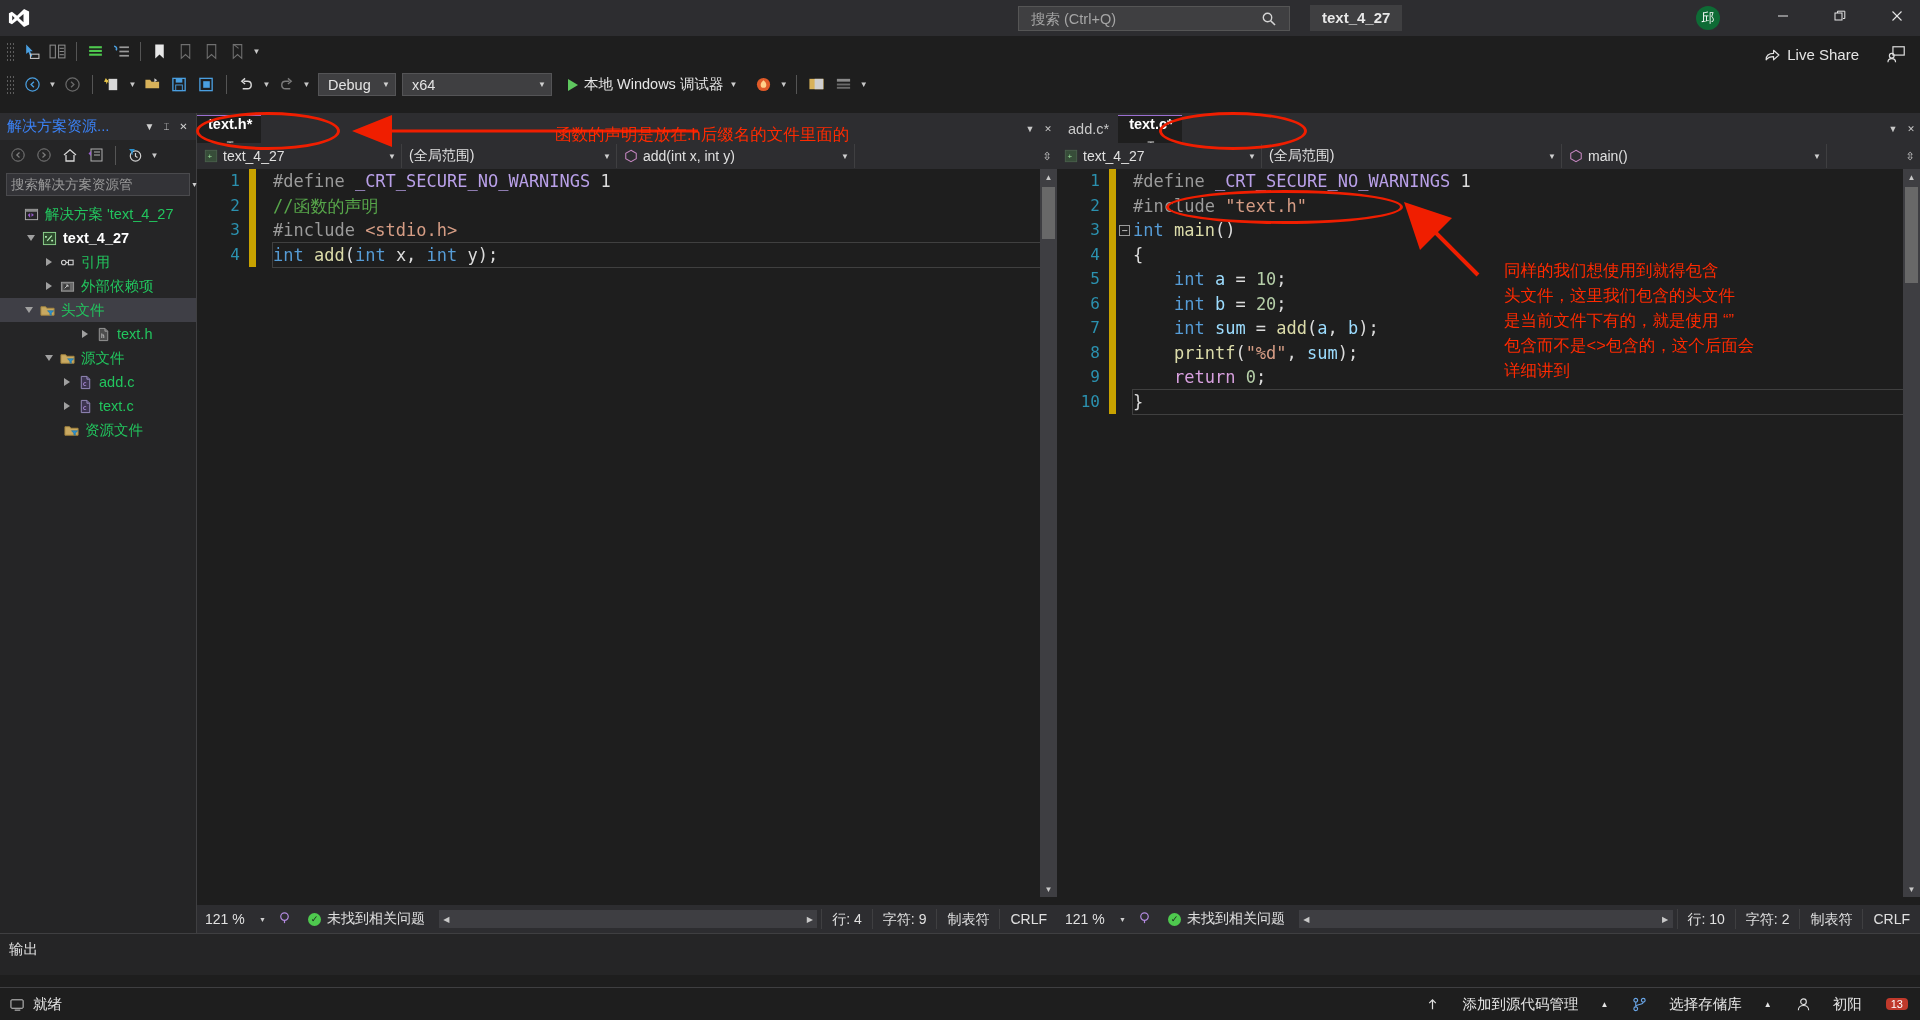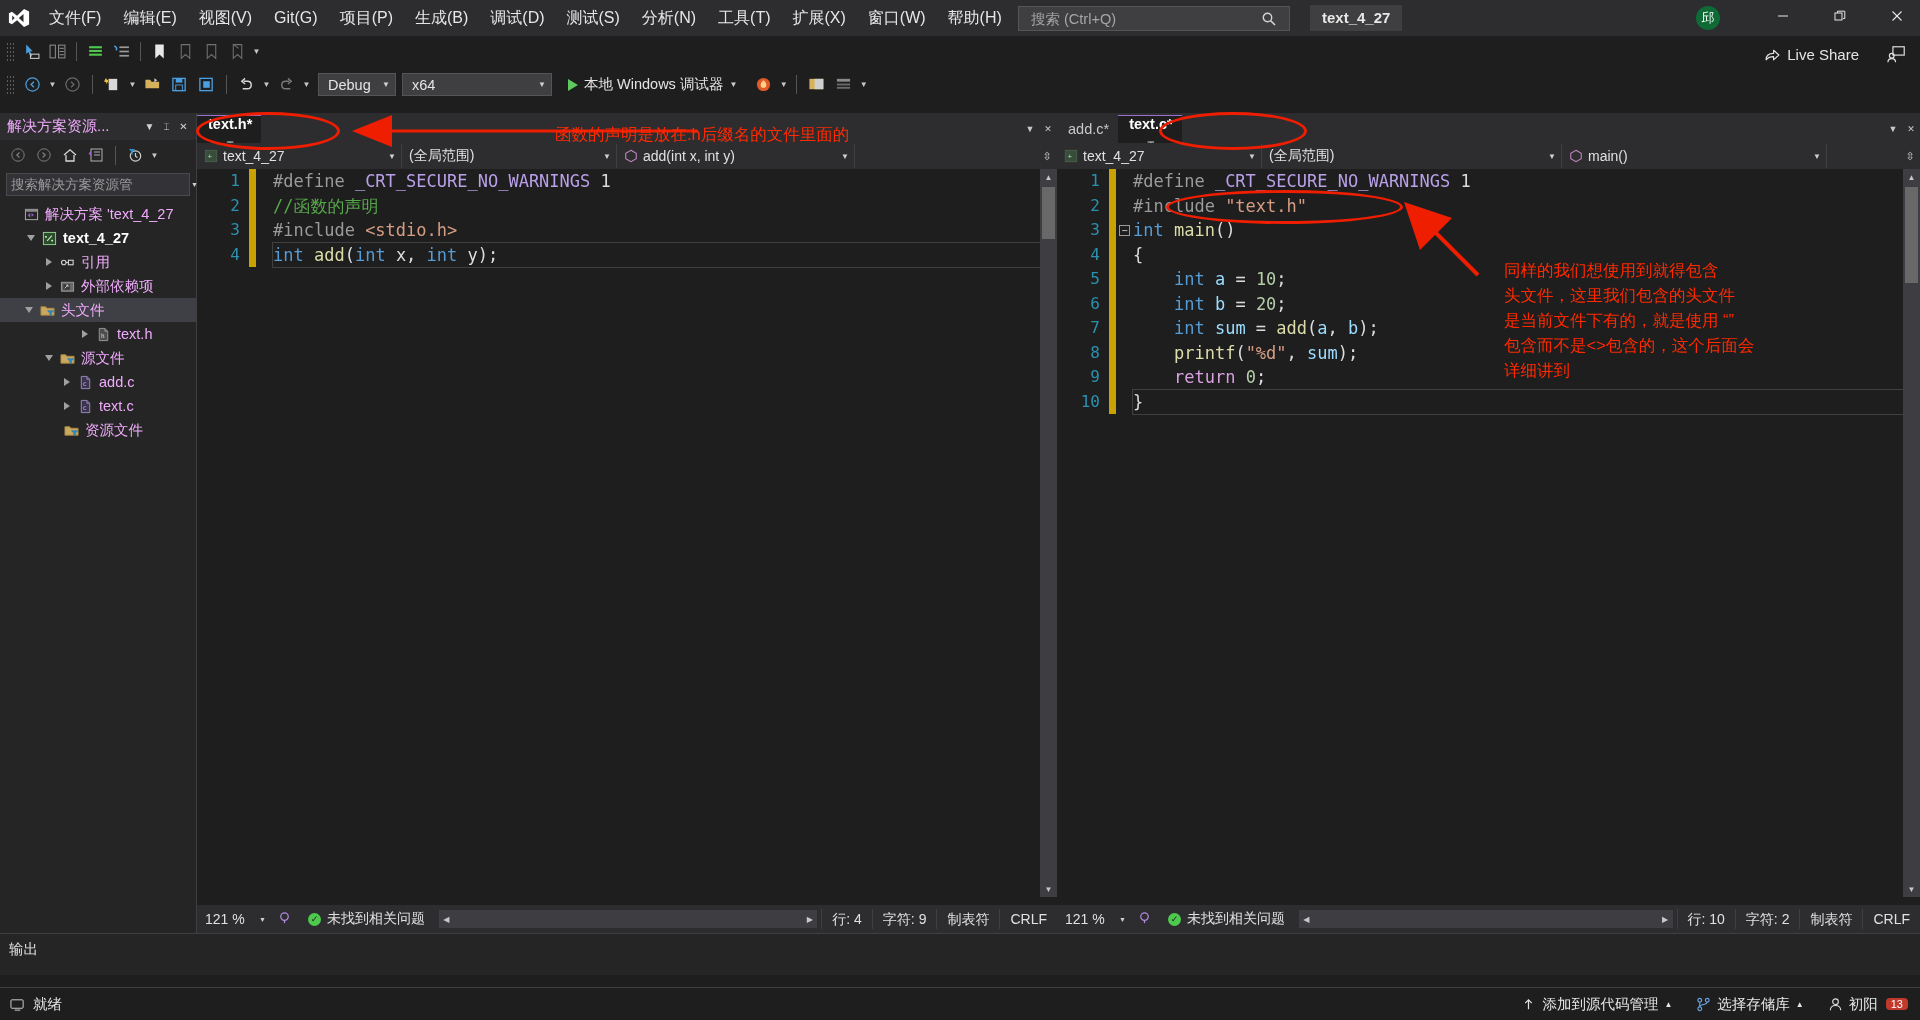--- a/index.html
+++ b/index.html
@@ -88,21 +88,21 @@
   .play { width:0;height:0;border-left:10px solid #5ec75e;
           border-top:6px solid transparent; border-bottom:6px solid transparent; }
 
   
   .sol {
     position:absolute; left:0; top:113px; width:197px; height:820px;
     background:#252526; border-right:1px solid #3f3f41;
   }
   .sol-head { height:27px; display:flex; align-items:center;
               padding:0 4px 0 7px; background:#2d2d30; }
-  .sol-head .t { font-size:15px; color:#f0abfc; flex:1; white-space:nowrap;
+  .sol-head .t { font-size:15px; color:#3b82f6; flex:1; white-space:nowrap;
                  overflow:hidden; }
   .sol-head .b { width:17px; height:20px; display:flex; align-items:center;
                  justify-content:center; color:#d0d0d0; font-size:10px; }
   .sol-tools { height:30px; display:flex; align-items:center; gap:2px;
                padding-left:6px; background:#252526; }
   .sol-tools .tbtn { width:24px; height:23px; }
   .sol-tools .tbtn svg { width:16px; height:16px; }
   .sol-search {
     margin:3px 6px 4px 6px; height:23px; background:#333337;
     border:1px solid #4a4a4d; display:flex; align-items:center; padding:0 4px;
@@ -120,21 +120,21 @@
   .tw { width:17px; height:24px; display:flex; align-items:center;
         justify-content:center; }
   .arrow-c, .arrow-o { width:0;height:0; }
   .arrow-c { border-left:6px solid #a0a0a0; border-top:4px solid transparent;
              border-bottom:4px solid transparent; }
   .arrow-o { border-top:6px solid #a0a0a0; border-left:4px solid transparent;
              border-right:4px solid transparent; }
   .tico { width:21px; height:24px; display:flex; align-items:center;
           justify-content:center; }
   .tico svg { width:15px; height:15px; }
-  .tlbl { color:#f0abfc; padding-left:3px; }
+  .tlbl { color:#22c55e; padding-left:3px; }
   .tlbl.bold { font-weight:bold; color:#ffffff; }
 
   
   .pane { position:absolute; top:113px; height:820px; background:#1e1e1e; }
   .pane.left { left:197px; width:860px; }
   .pane.right { left:1057px; width:863px; }
 
   .tabstrip { position:absolute; left:0; top:0; height:30px; width:100%;
               background:#2d2d30; display:flex; align-items:flex-end; }
   .tab { height:28px; display:flex; align-items:center; gap:7px;
@@ -224,21 +224,21 @@
   .sol-hscroll .th { position:absolute; left:16px; top:3px; width:106px;
                      height:14px; background:#686868; }
 
   .statusbar { position:absolute; left:0; bottom:0; width:1920px; height:33px;
                background:#1e1e1e; border-top:1px solid #3f3f41;
                display:flex; align-items:center; font-size:14.5px;
                color:#e6e6e6; }
   .statusbar .ready { display:flex; align-items:center; gap:8px;
                       padding-left:10px; }
   .statusbar .sp { flex:1; }
-  .statusbar .si { display:flex; align-items:center; gap:6px; padding:0 12px; }
+  .statusbar .si { display:flex; align-items:center; gap:22px; padding:0 12px; }
   .statusbar svg { width:15px; height:15px; }
   .notif-badge { background:#c0392b; color:#fff; border-radius:4px;
                  font-size:11px; padding:0 5px; margin-left:2px; }
 
   
   .ann { position:absolute; color:#ff2a00; font-size:16.5px;
          font-family:"Liberation Sans","DejaVu Sans",sans-serif;
          white-space:pre; line-height:25px; pointer-events:none; }
   .ell { position:absolute; border:3px solid #f01e00; border-radius:50%;
          pointer-events:none; }
@@ -247,35 +247,20 @@
 </head>
 <body>
 
 <div class="app">
 
   <div class="titlebar">
     <div class="vs-logo">
       <svg viewBox="0 0 24 24">
           <path fill="#ffffff" d="M17.5 2.2 23 4.9v14.2l-5.5 2.7-7.6-7.3-5.6 4.3L1 17.2V6.8l3.3-1.6 5.6 4.3 7.6-7.3zm-.6 5.3-5.1 4.5 5.1 4.5V7.5zM4.6 9.3v5.4L7.3 12 4.6 9.3z"></path>
         </svg>
-    </div>
-    <div class="menu">
-      <div class="menu-item">文件(F)</div>
-      <div class="menu-item">编辑(E)</div>
-      <div class="menu-item">视图(V)</div>
-      <div class="menu-item">Git(G)</div>
-      <div class="menu-item">项目(P)</div>
-      <div class="menu-item">生成(B)</div>
-      <div class="menu-item">调试(D)</div>
-      <div class="menu-item">测试(S)</div>
-      <div class="menu-item">分析(N)</div>
-      <div class="menu-item">工具(T)</div>
-      <div class="menu-item">扩展(X)</div>
-      <div class="menu-item">窗口(W)</div>
-      <div class="menu-item">帮助(H)</div>
     </div>
 
     <div class="search-box">
       <input placeholder="搜索 (Ctrl+Q)" style="">
       <svg class="search-icon" viewBox="0 0 16 16">
         <circle cx="6.5" cy="6.5" r="4.2" fill="none" stroke="currentColor" stroke-width="1.4"></circle>
         <line x1="9.7" y1="9.7" x2="14" y2="14" stroke="currentColor" stroke-width="1.6"></line>
       </svg>
     </div>
 

